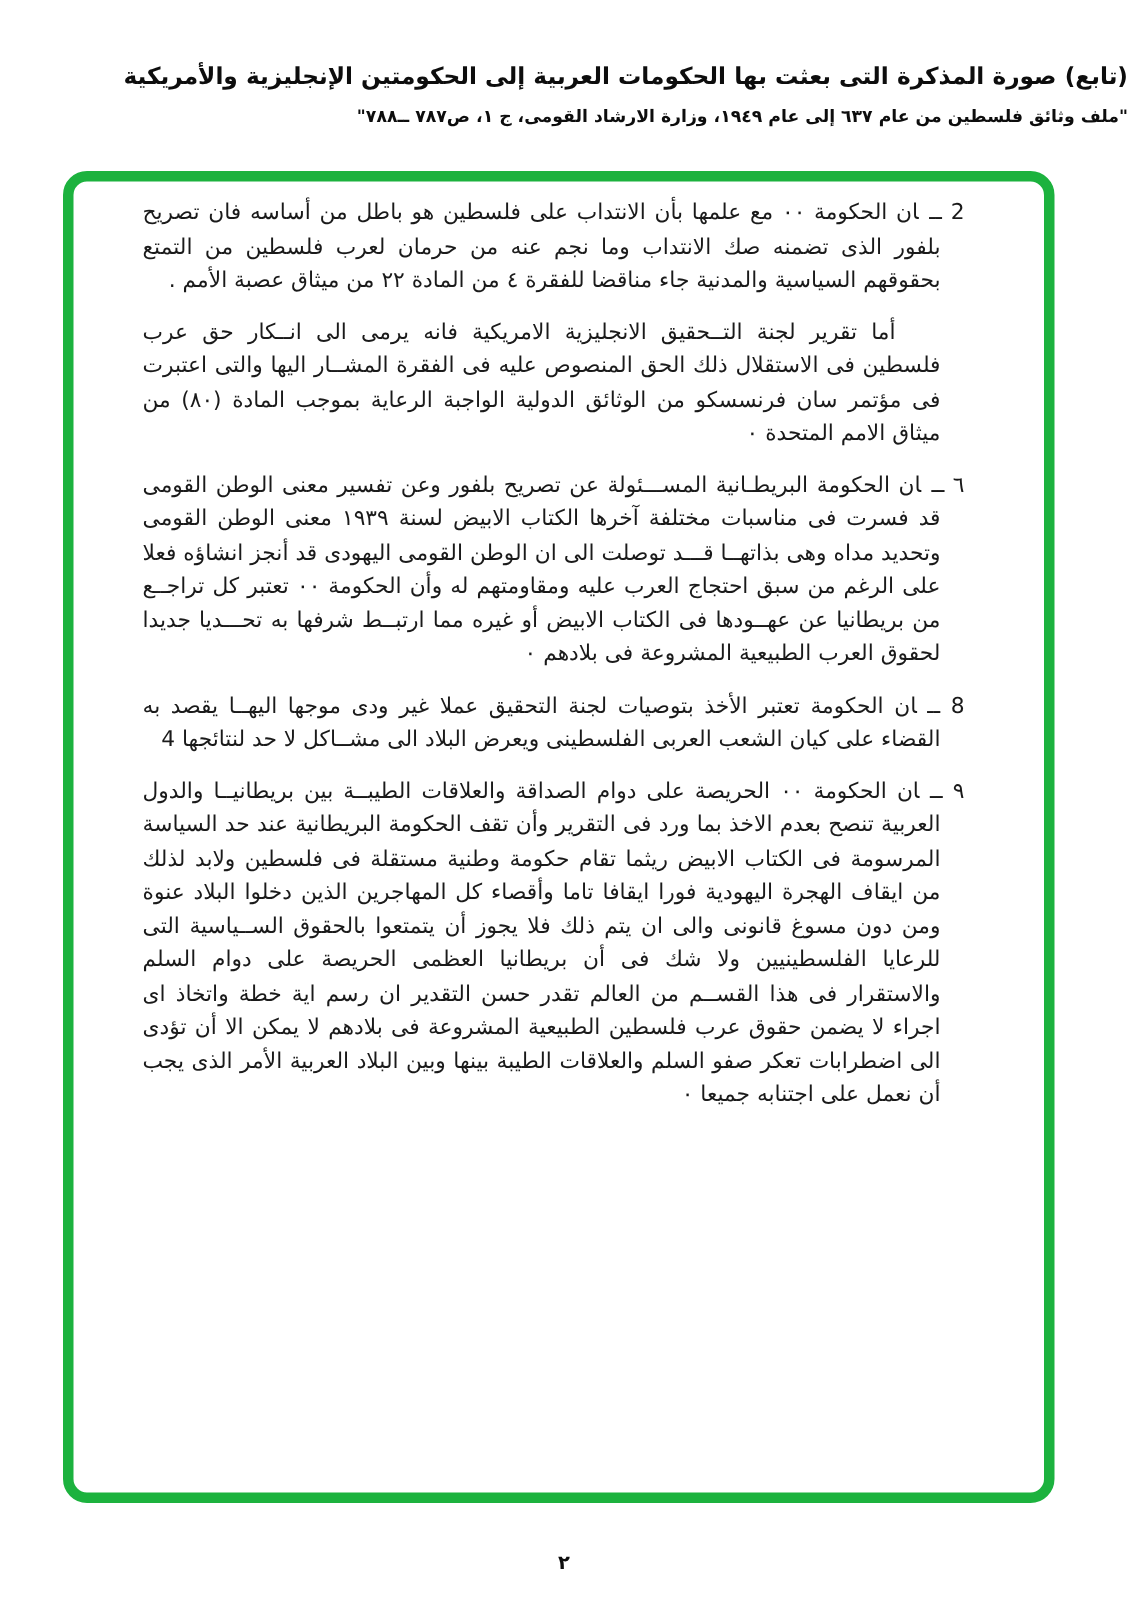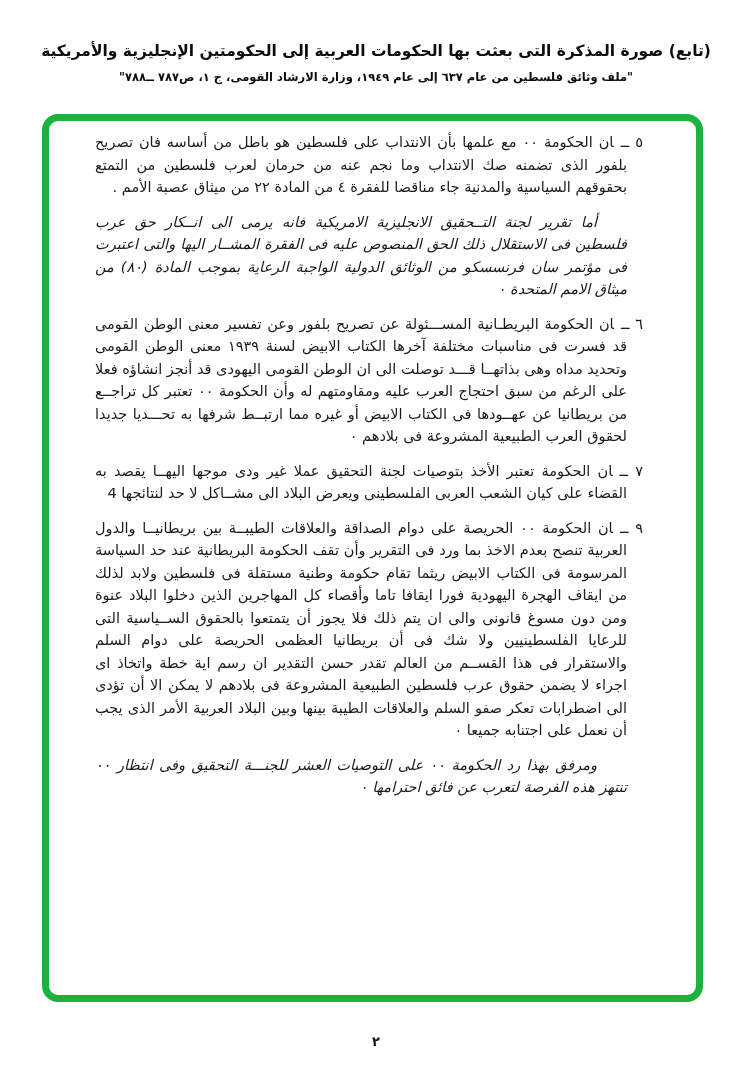--- a/index.html
+++ b/index.html
@@ -13,21 +13,21 @@
     width: 752px;
     height: 1066px;
     overflow: hidden;
     color: #151515;
   }
   .header {
     position: absolute;
     top: 40px;
     left: 0;
     width: 752px;
-    text-align: center;
+    text-align: right;
     direction: rtl;
   }
   .header-title {
     font-size: 15.5px;
     font-weight: bold;
     line-height: 22px;
     color: #0d0d0d;
   }
   .header-source {
     margin-top: 8px;
@@ -60,21 +60,20 @@
   .doc p {
     margin: 0 0 12px 0;
   }
   .p-numbered {
     padding-right: 16px;
     text-indent: -16px;
   }
   .p-plain {
     padding-right: 16px;
     text-indent: 30px;
-    font-style: italic;
   }
   .marker {
     margin-left: 7px;
     white-space: nowrap;
   }
   .footer {
     position: absolute;
     top: 1031px;
     left: 0;
     width: 752px;
@@ -92,41 +91,38 @@
 <div class="header">
   <div class="header-title">(تابع) صورة المذكرة التى بعثت بها الحكومات العربية إلى الحكومتين الإنجليزية والأمريكية</div>
   <div class="header-source">"ملف وثائق فلسطين من عام ٦٣٧ إلى عام ١٩٤٩، وزارة الارشاد القومى، ج ١، ص٧٨٧ ــ٧٨٨"</div>
 </div>
 
 <div class="frame"></div>
 
 <div class="doc">
 
   <p class="p-numbered">
-    <span class="marker">٥ ــ</span><span>ان الحكومة ٠٠ مع علمها بأن الانتداب على فلسطين هو باطل من أساسه فان تصريح بلفور الذى تضمنه صك الانتداب وما نجم عنه من حرمان لعرب فلسطين من التمتع بحقوقهم السياسية والمدنية جاء مناقضا للفقرة ٤ من المادة ٢٢ من ميثاق عصبة الأمم .</span>
+    <span class="marker">2 ــ</span><span>ان الحكومة ٠٠ مع علمها بأن الانتداب على فلسطين هو باطل من أساسه فان تصريح بلفور الذى تضمنه صك الانتداب وما نجم عنه من حرمان لعرب فلسطين من التمتع بحقوقهم السياسية والمدنية جاء مناقضا للفقرة ٤ من المادة ٢٢ من ميثاق عصبة الأمم .</span>
   </p>
 
   <p class="p-plain">
     <span>أما تقرير لجنة التــحقيق الانجليزية الامريكية فانه يرمى الى انــكار حق عرب فلسطين فى الاستقلال ذلك الحق المنصوص عليه فى الفقرة المشــار اليها والتى اعتبرت فى مؤتمر سان فرنسسكو من الوثائق الدولية الواجبة الرعاية بموجب المادة (٨٠) من ميثاق الامم المتحدة ٠</span>
   </p>
 
   <p class="p-numbered">
     <span class="marker">٦ ــ</span><span>ان الحكومة البريطـانية المســـئولة عن تصريح بلفور وعن تفسير معنى الوطن القومى قد فسرت فى مناسبات مختلفة آخرها الكتاب الابيض لسنة ١٩٣٩ معنى الوطن القومى وتحديد مداه وهى بذاتهــا قـــد توصلت الى ان الوطن القومى اليهودى قد أنجز انشاؤه فعلا على الرغم من سبق احتجاج العرب عليه ومقاومتهم له وأن الحكومة ٠٠ تعتبر كل تراجــع من بريطانيا عن عهــودها فى الكتاب الابيض أو غيره مما ارتبــط شرفها به تحـــديا جديدا لحقوق العرب الطبيعية المشروعة فى بلادهم ٠</span>
   </p>
 
   <p class="p-numbered">
-    <span class="marker">٧ ــ</span><span>ان الحكومة تعتبر الأخذ بتوصيات لجنة التحقيق عملا غير ودى موجها اليهــا يقصد به القضاء على كيان الشعب العربى الفلسطينى ويعرض البلاد الى مشــاكل لا حد لنتائجها 4</span>
+    <span class="marker">8 ــ</span><span>ان الحكومة تعتبر الأخذ بتوصيات لجنة التحقيق عملا غير ودى موجها اليهــا يقصد به القضاء على كيان الشعب العربى الفلسطينى ويعرض البلاد الى مشــاكل لا حد لنتائجها 4</span>
   </p>
 
 
   <p class="p-numbered">
     <span class="marker">٩ ــ</span><span>ان الحكومة ٠٠ الحريصة على دوام الصداقة والعلاقات الطيبــة بين بريطانيــا والدول العربية تنصح بعدم الاخذ بما ورد فى التقرير وأن تقف الحكومة البريطانية عند حد السياسة المرسومة فى الكتاب الابيض ريثما تقام حكومة وطنية مستقلة فى فلسطين ولابد لذلك من ايقاف الهجرة اليهودية فورا ايقافا تاما وأقصاء كل المهاجرين الذين دخلوا البلاد عنوة ومن دون مسوغ قانونى والى ان يتم ذلك فلا يجوز أن يتمتعوا بالحقوق الســياسية التى للرعايا الفلسطينيين ولا شك فى أن بريطانيا العظمى الحريصة على دوام السلم والاستقرار فى هذا القســم من العالم تقدر حسن التقدير ان رسم اية خطة واتخاذ اى اجراء لا يضمن حقوق عرب فلسطين الطبيعية المشروعة فى بلادهم لا يمكن الا أن تؤدى الى اضطرابات تعكر صفو السلم والعلاقات الطيبة بينها وبين البلاد العربية الأمر الذى يجب أن نعمل على اجتنابه جميعا ٠</span>
   </p>
 
-  <p class="p-plain">
-    <span>ومرفق بهذا رد الحكومة ٠٠ على التوصيات العشر للجنـــة التحقيق وفى انتظار ٠٠ تنتهز هذه الفرصة لتعرب عن فائق احترامها ٠</span>
-  </p>
 
 </div>
 
 <div class="footer">
   <span class="page-number">٢</span>
 </div>
 
 </body></html>

